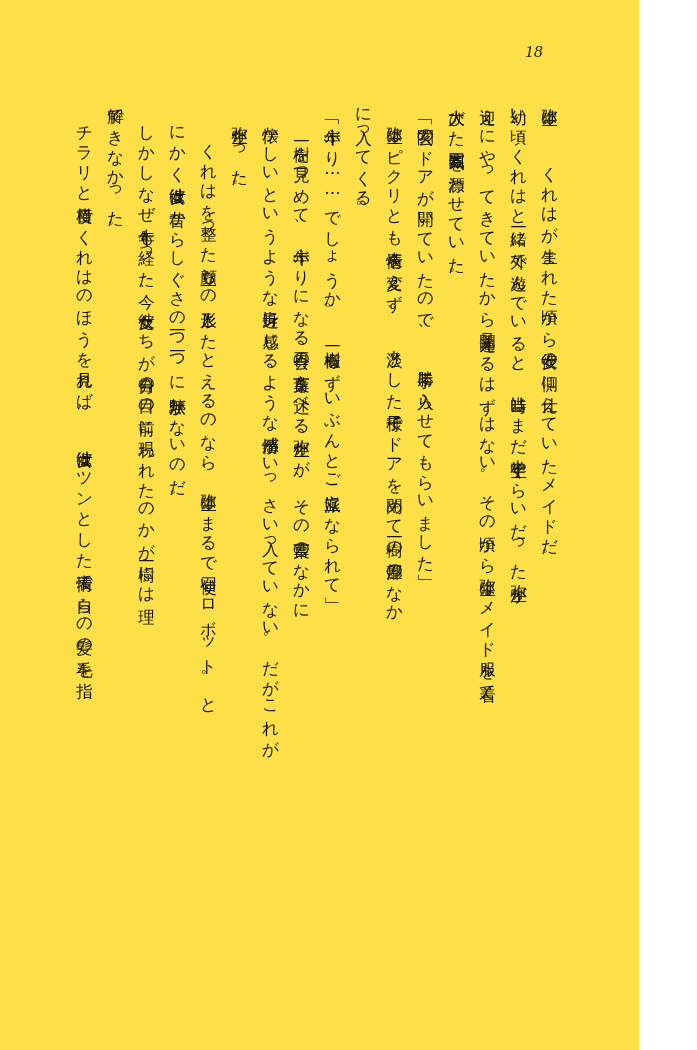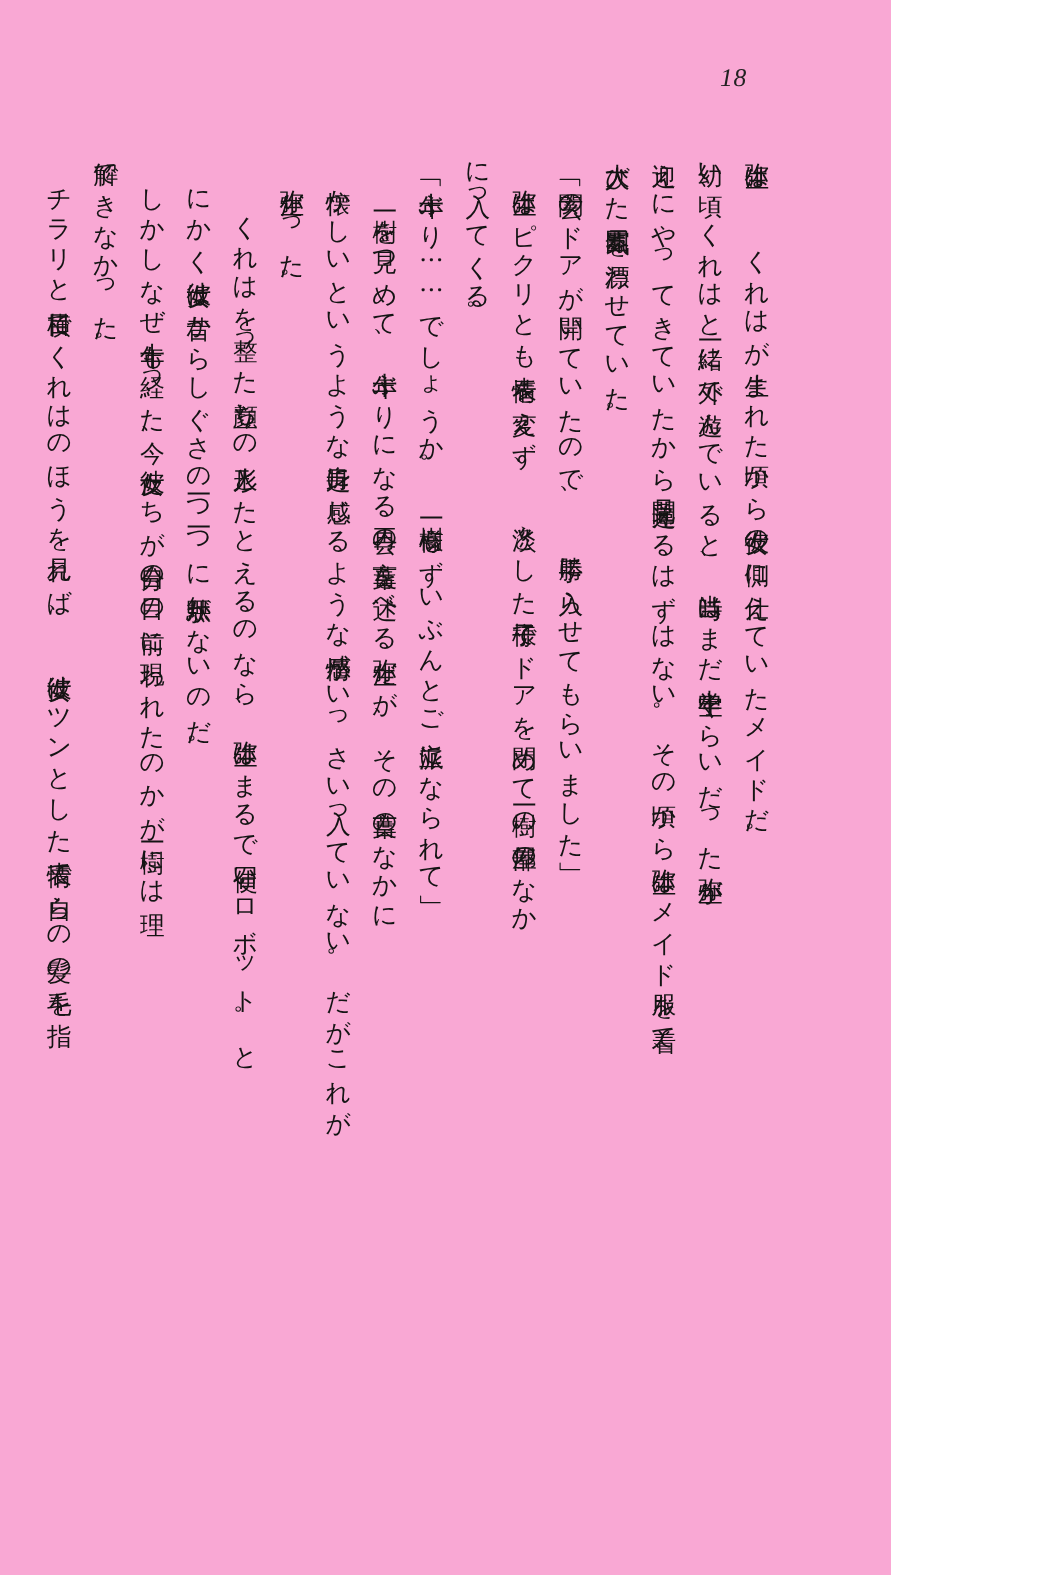--- a/index.html
+++ b/index.html
@@ -9,23 +9,23 @@
   }
   body {
     width: 697px;
     height: 1050px;
     overflow: hidden;
     font-family: "Liberation Serif", "DejaVu Serif", serif;
     color: #1a1a1a;
   }
   .page {
     position: relative;
-    width: 594px;
+    width: 639px;
     height: 1050px;
-    background: #f9a8d4;
+    background: #fde047;
     text-decoration: underline;
   }
   .page-number {
     position: absolute;
     top: 42px;
     right: 96px;
     font-size: 17px;
     font-style: italic;
     font-family: "Liberation Serif", "DejaVu Serif", serif;
     color: #222;

